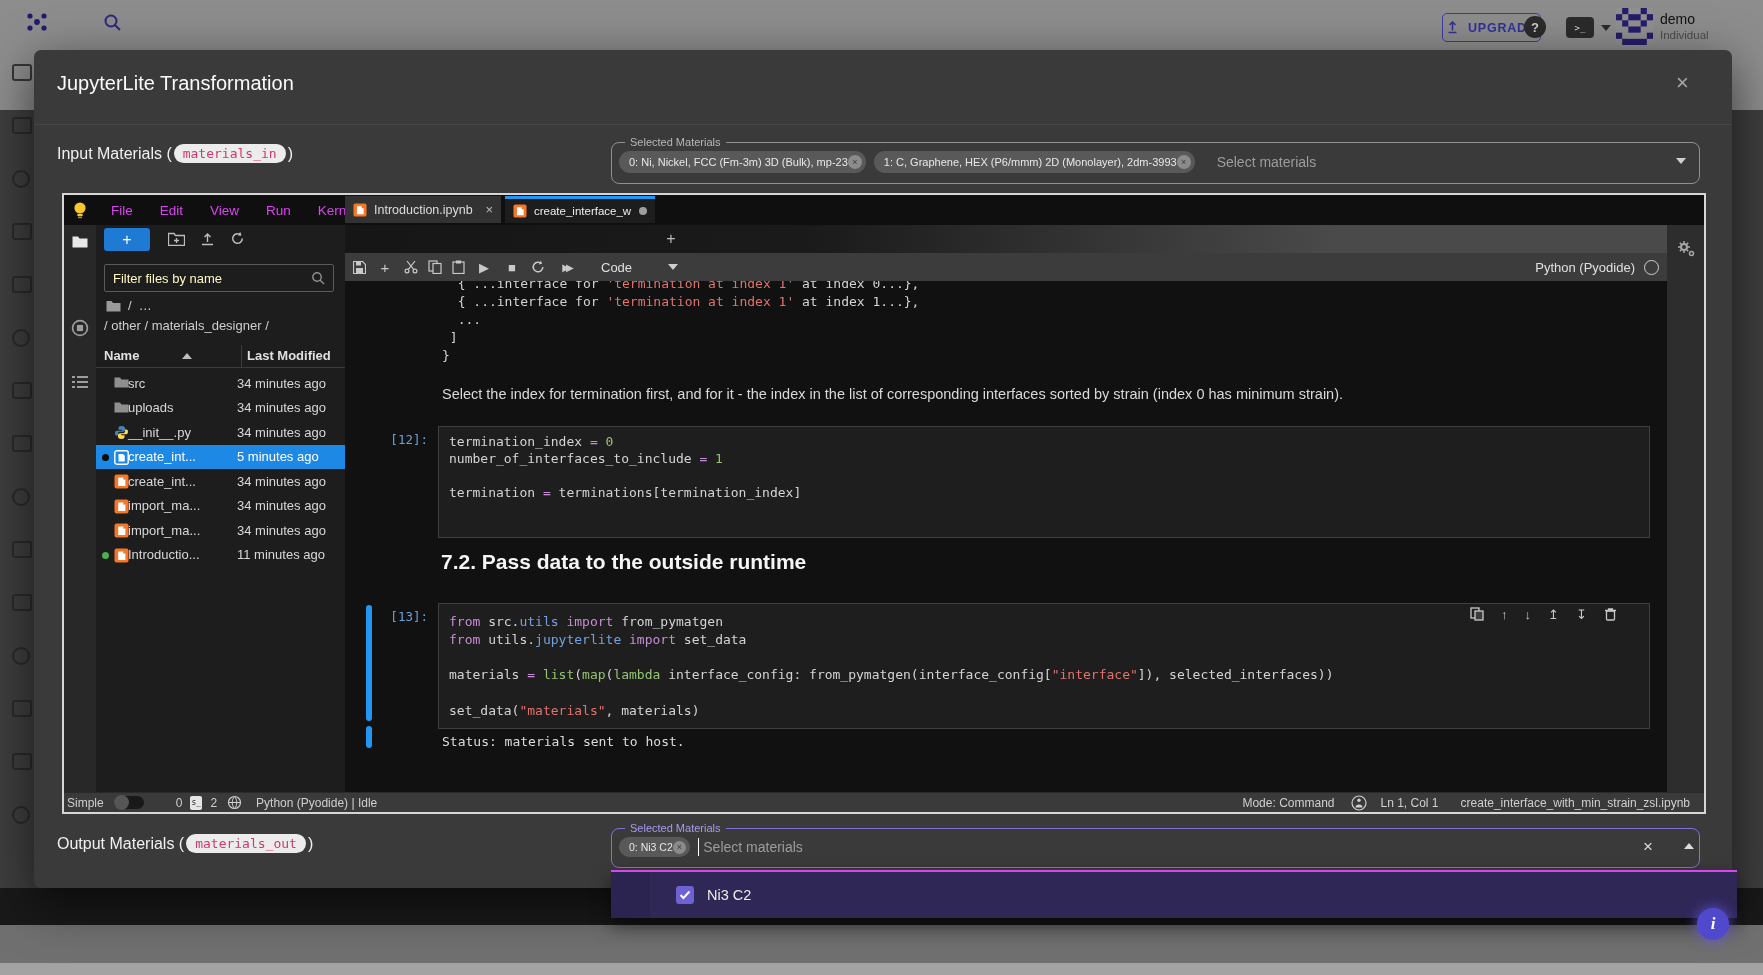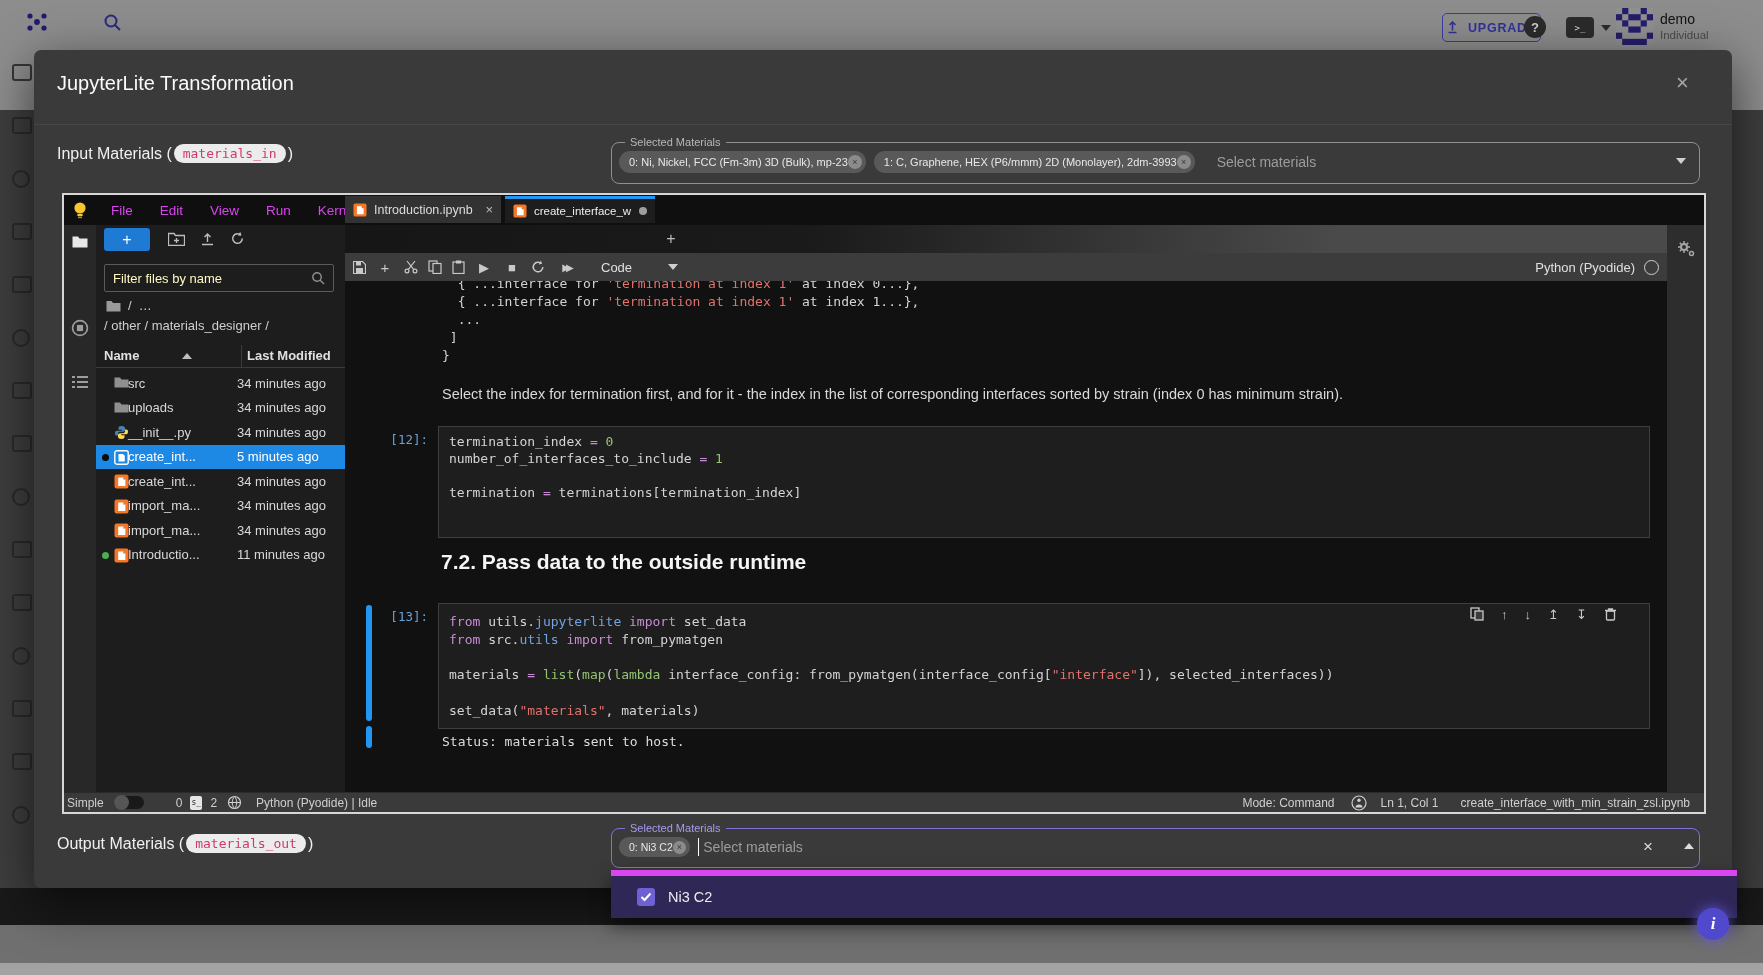--- a/index.html
+++ b/index.html
@@ -70,22 +70,22 @@
   .cellbox{background:#1e1e1e;border:1px solid #3e3e3e;box-sizing:border-box;padding:6px 10px;}
   .prompt{font-family:"DejaVu Sans Mono",monospace;font-size:12.5px;color:#69a1d9;width:80px;text-align:right;}
   .bluebar{width:6px;background:#2196f3;border-radius:3px;}
   .file-row{position:absolute;left:0;width:249px;height:24.5px;display:flex;align-items:center;font-size:13px;color:#d8d8d8;}
   .file-row .fname{position:absolute;left:32px;white-space:nowrap;}
   .file-row .ftime{position:absolute;left:141px;white-space:nowrap;}
   .file-row .fico{position:absolute;left:18px;top:5px;}
   .fdot{position:absolute;left:6px;top:9px;width:7px;height:7px;border-radius:50%;}
   .switch{position:relative;width:30px;height:13px;background:#191919;border-radius:7px;}
   .switch .knob{position:absolute;left:0;top:-1px;width:15px;height:15px;border-radius:50%;background:#565656;}
-  #dropdown{left:611px;top:870px;width:1126px;height:48px;background:#2b2450;border-top:6px solid #d946ef;
-    box-sizing:border-box;box-shadow:0 8px 18px rgba(0,0,0,.5);z-index:20;}
+  #dropdown{left:611px;top:870px;width:1126px;height:48px;background:#2b2450;border-top:2px solid #d946ef;
+    box-sizing:border-box;box-shadow:0 8px 18px rgba(0,0,0,.5);z-index:20;padding-left:39px;}
   .checkbox{width:18px;height:18px;border-radius:3px;background:#6e61d3;display:flex;align-items:center;justify-content:center;}
   #info-fab{left:1697px;top:908px;width:32px;height:32px;border-radius:50%;background:#5149cc;color:#fff;
     display:flex;align-items:center;justify-content:center;font-family:"Liberation Serif",serif;font-style:italic;
     font-weight:bold;font-size:17px;box-shadow:0 0 14px rgba(99,88,230,.9);z-index:30;}
   svg{display:block;}
 </style>
 </head>
 <body>
 
 <div id="canvas">
@@ -205,22 +205,22 @@
       <div class="codeline"><span class="tok-v">termination </span><span class="tok-o">= </span><span class="tok-v">terminations[termination_index]</span></div>
       <div class="codeline"></div>
     </div>
 
     <div class="abs" style="left:377px;top:355px;font-size:21px;font-weight:600;color:#f5f5f5;z-index:2">7.2. Pass data to the outside runtime</div>
 
     <div class="abs bluebar" style="left:302px;top:410px;height:116px;z-index:2"></div>
     <div class="abs bluebar" style="left:302px;top:531px;height:22px;z-index:2"></div>
     <div class="abs prompt" style="left:284px;top:414px;z-index:2">[13]:</div>
     <div class="abs cellbox" style="left:374px;top:408px;width:1212px;height:126px;padding-top:9px;z-index:2">
+      <div class="codeline" style="height:17.8px"><span class="tok-k">from </span><span class="tok-v">src.</span><span class="tok-p">utils </span><span class="tok-k">import </span><span class="tok-v">from_pymatgen</span></div>
       <div class="codeline" style="height:17.8px"><span class="tok-k">from </span><span class="tok-v">utils.</span><span class="tok-p">jupyterlite </span><span class="tok-k">import </span><span class="tok-v">set_data</span></div>
-      <div class="codeline" style="height:17.8px"><span class="tok-k">from </span><span class="tok-v">src.</span><span class="tok-p">utils </span><span class="tok-k">import </span><span class="tok-v">from_pymatgen</span></div>
       <div class="codeline" style="height:17.8px"></div>
       <div class="codeline" style="height:17.8px"><span class="tok-v">materials </span><span class="tok-o">= </span><span class="tok-f">list</span><span class="tok-v">(</span><span class="tok-f">map</span><span class="tok-v">(</span><span class="tok-f">lambda</span><span class="tok-v"> interface_config: from_pymatgen(interface_config[</span><span class="tok-s">"interface"</span><span class="tok-v">]), selected_interfaces))</span></div>
       <div class="codeline" style="height:17.8px"></div>
       <div class="codeline" style="height:17.8px"><span class="tok-v">set_data(</span><span class="tok-s">"materials"</span><span class="tok-v">, materials)</span></div>
     </div>
 
     <div class="abs" style="left:1406px;top:412px;display:flex;gap:17px;z-index:3;color:#c9c9c9;font-size:13px">
       <svg width="14" height="14" viewBox="0 0 14 14">
         <rect x="1" y="1" width="8" height="10" fill="none" stroke="#c9c9c9" stroke-width="1.3"></rect>
         <rect x="5" y="4" width="8" height="9" fill="#3c3c3c" stroke="#c9c9c9" stroke-width="1.3"></rect>

